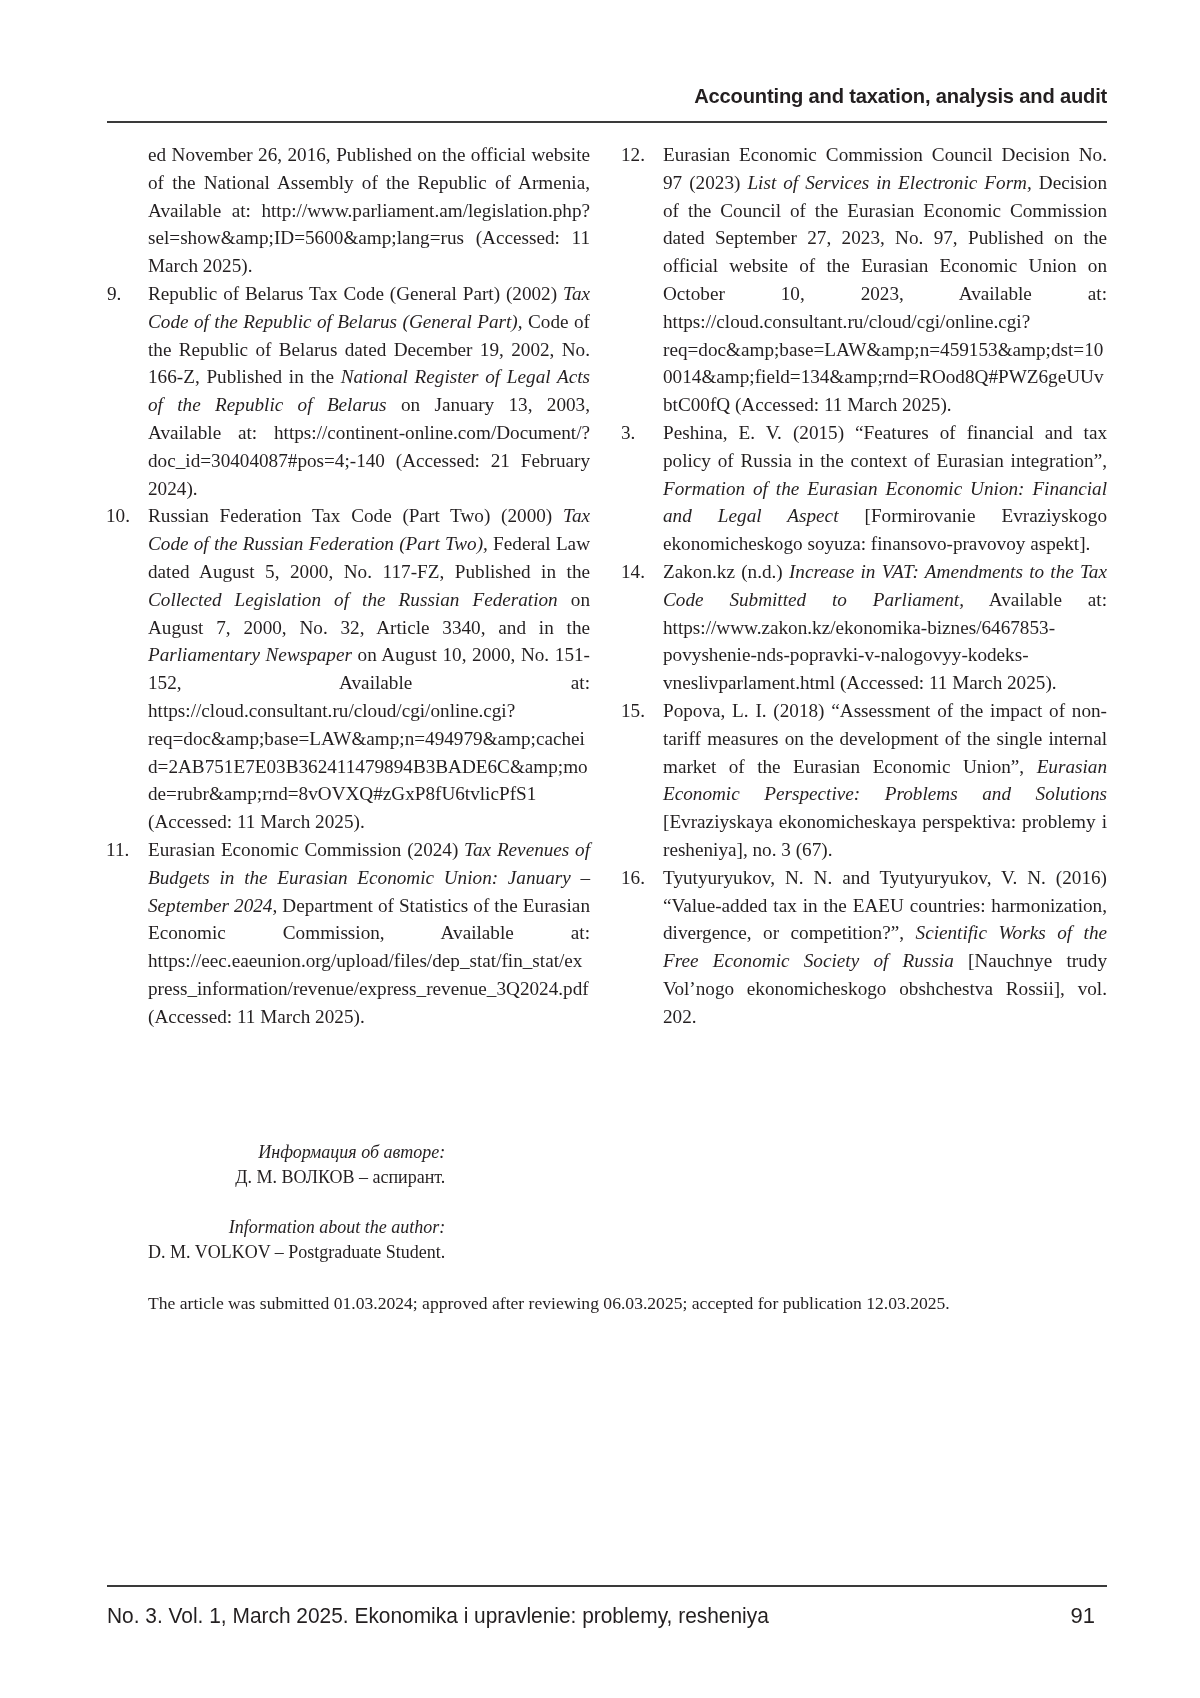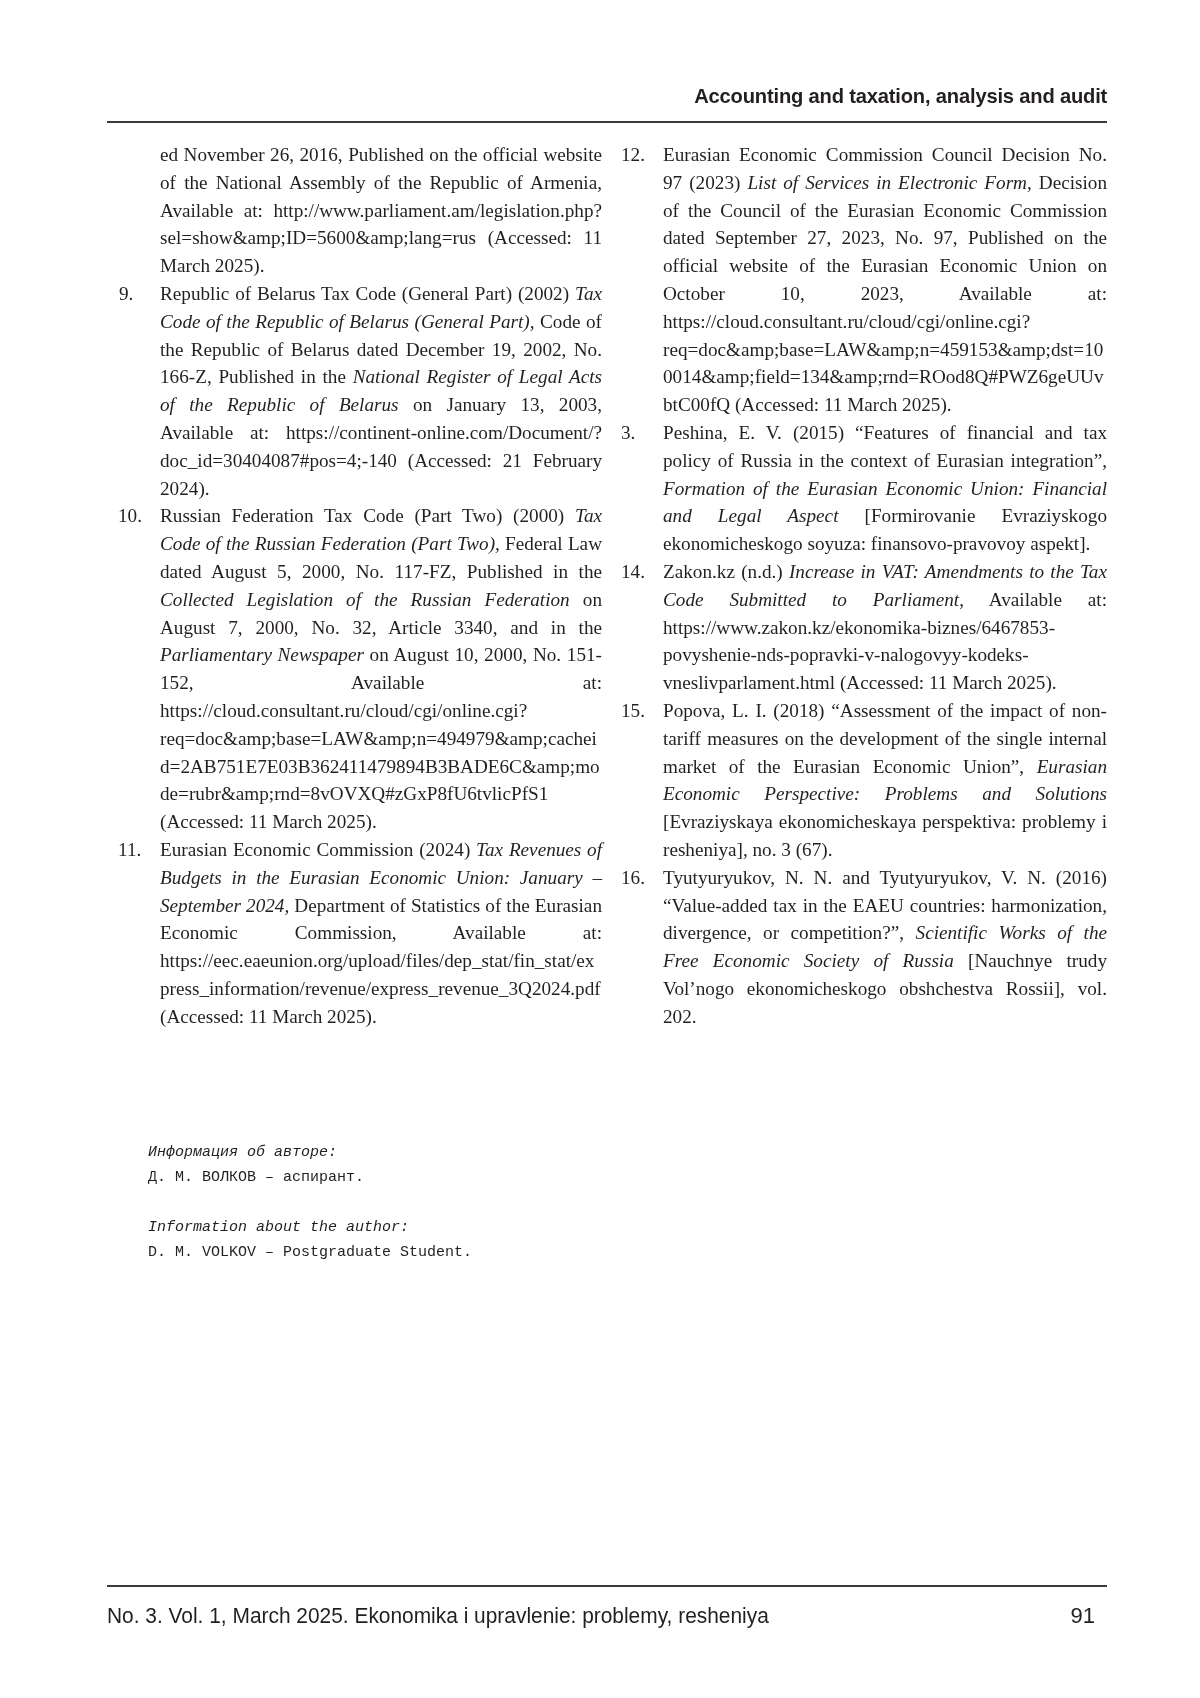--- a/index.html
+++ b/index.html
@@ -9,30 +9,30 @@
   .running-head {
     position: absolute; right: 93px; top: 84px;
     font-family: "Liberation Sans", sans-serif; font-weight: bold; font-size: 21px;
     color: #231f20; letter-spacing: -0.2px; transform: scaleX(0.96); transform-origin: right center;
   }
   .rule { position: absolute; left: 107px; width: 1000px; height: 2px; background: #3a3a3a; }
   .rule.top { top: 121px; }
   .rule.bottom { top: 1585px; }
 
   .col { position: absolute; top: 141px; font-family: "Liberation Serif", serif; font-size: 19.2px; line-height: 27.8px; }
-  .col.left { left: 107px; width: 483px; margin-left: 12px; }
+  .col.left { left: 107px; width: 483px; }
   .col.right { left: 622px; width: 485px; }
 
   .ref { position: relative; padding-left: 41px; text-align: justify; hyphens: manual; word-break: break-word; overflow-wrap: anywhere; }
   .ref .num { position: absolute; left: 0; top: 0; }
   .ref.two .num { left: -1px; }
   .ref.cont { padding-left: 41px; }
   .ref i { font-style: italic; }
 
-  .author-block { position: absolute; left: 148px; top: 1140px; font-family: Liberation Mono, monospace; font-size: 15px; line-height: 25px; }
+  .author-block { position: absolute; left: 148px; top: 1140px; font-family: Liberation Serif, serif; font-size: 18px; line-height: 25px; text-align: right; }
   .author-block .gap { height: 25px; }
   .author-block .ital { font-style: italic; }
 
   .dates { position: absolute; left: 148px; top: 1291px; width: 960px; font-family: "Liberation Serif", serif; font-size: 17.6px; line-height: 24.5px; }
 
   .footer { position: absolute; left: 107px; top: 1603px; width: 1000px; font-family: "Liberation Sans", sans-serif; font-size: 22px; color: #231f20; }
   .footer .journal { position: absolute; left: 0; top: 0; transform: scaleX(0.95); transform-origin: left center; white-space: nowrap; }
   .footer .pageno { position: absolute; right: 12px; top: 0; }
 </style>
 </head>
@@ -58,20 +58,21 @@
 
   <div class="author-block">
     <div class="ital">Информация об авторе:</div>
     <div>Д. М. ВОЛКОВ – аспирант.</div>
     <div class="gap"></div>
     <div class="ital">Information about the author:</div>
     <div>D. M. VOLKOV – Postgraduate Student.</div>
   </div>
 
   <div class="dates">
+    <div>The article was submitted 01.03.2024; approved after reviewing 06.03.2025; accepted for publication 12.03.2025.</div>
   </div>
 
   <div class="rule bottom"></div>
   <div class="footer">
     <span class="journal">No. 3. Vol. 1, March 2025. Ekonomika i upravlenie: problemy, resheniya</span>
     <span class="pageno">91</span>
   </div>
 </div>
 
 </body></html>

